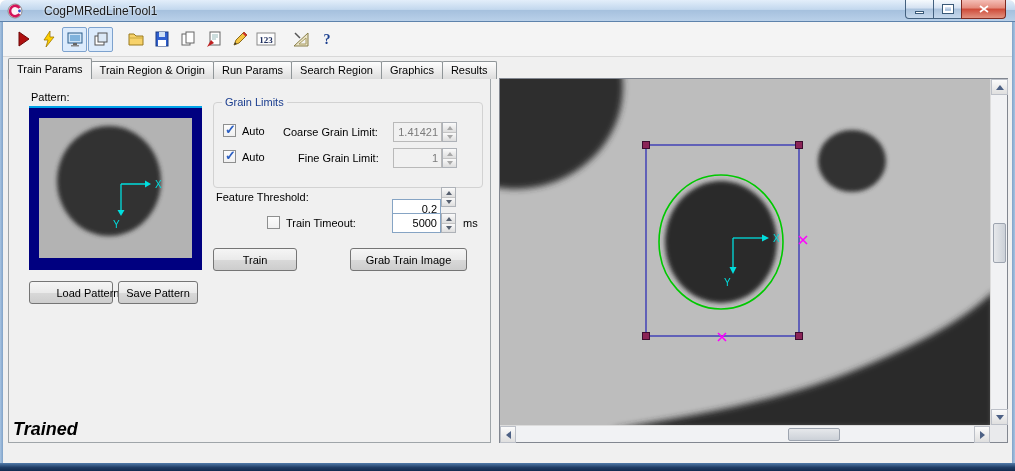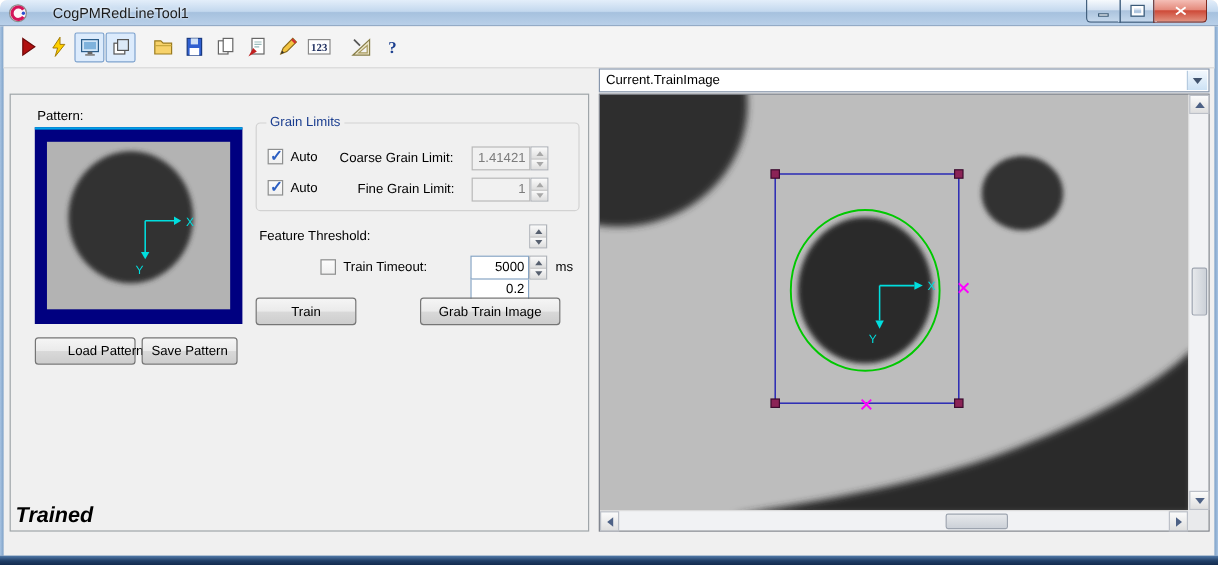--- a/index.html
+++ b/index.html
@@ -46,21 +46,21 @@
 
   .lbl { position: absolute; white-space: nowrap; }
 
   .pattern-box { position: absolute; left: 20px; top: 27px; width: 173px; height: 164px;
     background: #000080; border-top: 2px solid #00a2e8; padding: 10px; }
 
   .btn { position: absolute; display: flex; align-items: center; justify-content: center;
     border: 1px solid #757575; border-radius: 3px;
     background: linear-gradient(#f5f5f5,#eaeaea 50%,#d9d9d9 51%,#cdcdcd); white-space: nowrap; }
 
-  .group { position: absolute; left: 204px; top: 23px; width: 270px; height: 74px;
+  .group { position: absolute; left: 204px; top: 23px; width: 270px; height: 86px;
     border: 1px solid #d2d2d2; border-radius: 4px; }
   .group-title { position: absolute; left: 8px; top: -7px; background: #f0f0f0; padding: 0 3px; color: #1a3d8f; }
 
   .cb { position: absolute; width: 13px; height: 13px; background: linear-gradient(#fcfcfc,#f0f0f0);
     border: 1px solid #8e8f8f; }
   .cb.checked::after { content: "✓"; position: absolute; left: 1px; top: -3px; font-size: 13px; font-weight: bold; color: #2c5fc2; }
 
   .tb { position: absolute; height: 20px; width: 49px; border: 1px solid #86a4c4; background: #fff;
     font: 11px "Liberation Sans", sans-serif; text-align: right; padding: 0 3px; }
   .tb:disabled { background: #f1f1f1; border-color: #b9b9b9; color: #7c7c7c; }
@@ -218,20 +218,28 @@
         <line x1="3" y1="3" x2="8" y2="8" stroke="#555" stroke-width="1.5"></line>
       </svg>
     </div>
     <div class="tbtn">
       <svg width="18" height="18">
         <text x="9" y="14" text-anchor="middle" font-size="14" font-weight="bold" fill="#1b3f8f">?</text>
       </svg>
     </div>
   </div>
 
+  <div class="tabs">
+    <div class="tab active">Train Params</div>
+    <div class="tab">Train Region &amp; Origin</div>
+    <div class="tab">Run Params</div>
+    <div class="tab">Search Region</div>
+    <div class="tab">Graphics</div>
+    <div class="tab">Results</div>
+  </div>
 
   <div class="panel">
 
     <div class="lbl" style="left:22px; top:12px;">Pattern:</div>
 
     <div class="pattern-box">
       <svg width="153" height="140" viewBox="0 0 153 140">
         <defs>
             <filter id="psoft" x="-20%" y="-20%" width="140%" height="140%">
               <feGaussianBlur stdDeviation="2"></feGaussianBlur>
@@ -277,21 +285,21 @@
         <div class="shalf">
             <i class="tri-up"></i>
           </div>
         <div class="shalf">
             <i class="tri-dn"></i>
           </div>
       </div>
     </div>
 
     <div class="lbl" style="left:207px; top:112px; width:155px; text-align:left;">Feature Threshold:</div>
-    <input class="tb" style="left: 383px; top: 120px; margin-top: 32px;" value="0.2">
+    <input class="tb" style="left: 383px; top: 120px;" value="0.2">
     <div class="spin" style="left:432px; top:108px;">
       <div class="shalf">
           <i class="tri-up"></i>
         </div>
       <div class="shalf">
           <i class="tri-dn"></i>
         </div>
     </div>
 
     <div class="cb" style="left:258px; top:137px;"></div>
@@ -306,26 +314,20 @@
         </div>
     </div>
     <div class="lbl" style="left:454px; top:138px;">ms</div>
 
     <div class="btn" style="left:204px; top:169px; width:84px; height:23px;">Train</div>
     <div class="btn" style="left:341px; top:169px; width:117px; height:23px;">Grab Train Image</div>
 
     <div class="trained">Trained</div>
   </div>
 
-  <div class="combo">
-    <span>Current.TrainImage</span>
-    <div class="combo-btn">
-        <i class="tri-combo"></i>
-      </div>
-  </div>
 
   <div class="image-frame">
     <svg class="canvas-svg" width="490" height="346" viewBox="0 0 490 346">
       <defs>
         <filter id="soft" x="-20%" y="-20%" width="140%" height="140%">
             <feGaussianBlur stdDeviation="2"></feGaussianBlur>
           </filter>
         <filter id="soft2" x="-20%" y="-20%" width="140%" height="140%">
             <feGaussianBlur stdDeviation="3"></feGaussianBlur>
           </filter>

